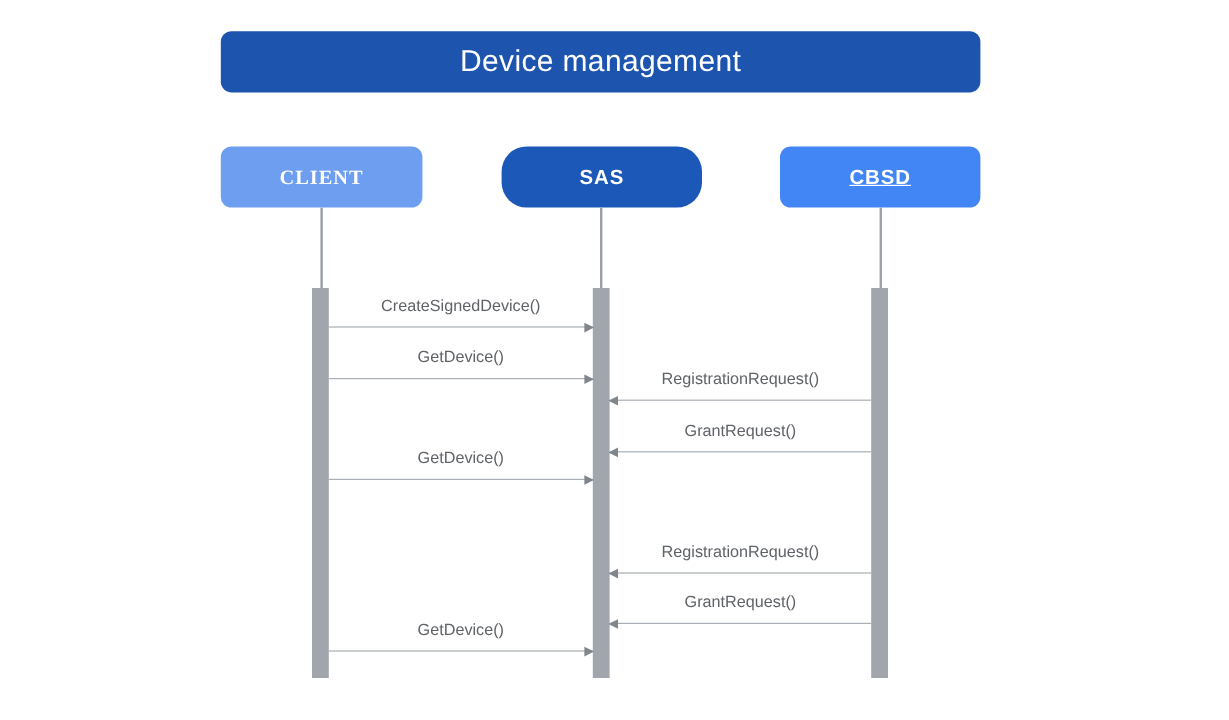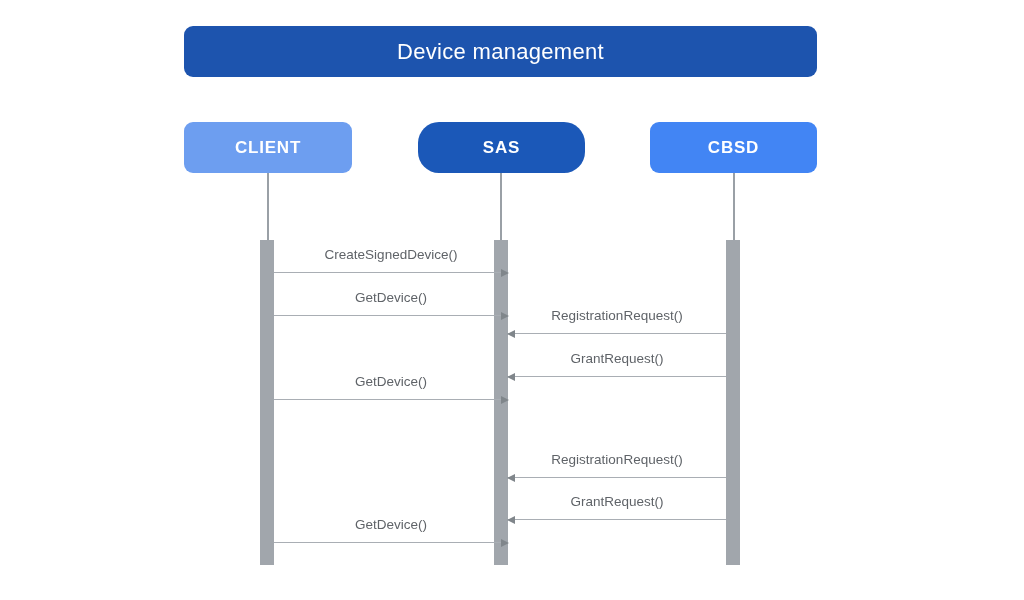--- a/index.html
+++ b/index.html
@@ -21,41 +21,41 @@
     left: 184px;
     top: 26px;
     width: 633px;
     height: 51px;
     background: var(--title-bg);
     border-radius: 9px;
     display: flex;
     align-items: center;
     justify-content: center;
     color: var(--text-on-blue);
-    font-size: 22px;
+    font-size: 25px;
     letter-spacing: 0.3px;
   }
 
   
   .actor {
     position: absolute;
     top: 122px;
     height: 51px;
     border-radius: 9px;
     display: flex;
     align-items: center;
     justify-content: center;
     color: var(--text-on-blue);
     font-size: 17px;
     font-weight: bold;
     letter-spacing: 0.8px;
   }
-  .actor-client { left: 184px; width: 168px; background: var(--client-bg); }
+  .actor-client { left: 184px; width: 168px; background: var(--client-bg); font-family: Liberation Serif, serif; }
   .actor-sas    { left: 418px; width: 167px; background: var(--sas-bg); border-radius: 21px; }
-  .actor-cbsd   { left: 650px; width: 167px; background: var(--cbsd-bg); }
+  .actor-cbsd   { left: 650px; width: 167px; background: var(--cbsd-bg); text-decoration: underline; }
 
   
   .lifeline {
     position: absolute;
     top: 173px;
     height: 67px;
     width: 1.5px;
     background: var(--lifeline);
   }
   .lifeline-client { left: 267px; }
@@ -72,21 +72,21 @@
   }
   .activation-client { left: 260px; }
   .activation-sas    { left: 494px; }
   .activation-cbsd   { left: 726px; }
 
   
   .msg {
     position: absolute;
     height: 26px;
   }
-  .msg-r { left: 274px; width: 220px; padding-left: 14px; }   
+  .msg-r { left: 274px; width: 220px; }   
   .msg-l { left: 508px; width: 218px; }   
   .msg-label {
     position: absolute;
     left: 0;
     right: 0;
     top: 0;
     text-align: center;
     font-size: 13.5px;
     color: var(--message-text);
     white-space: nowrap;

